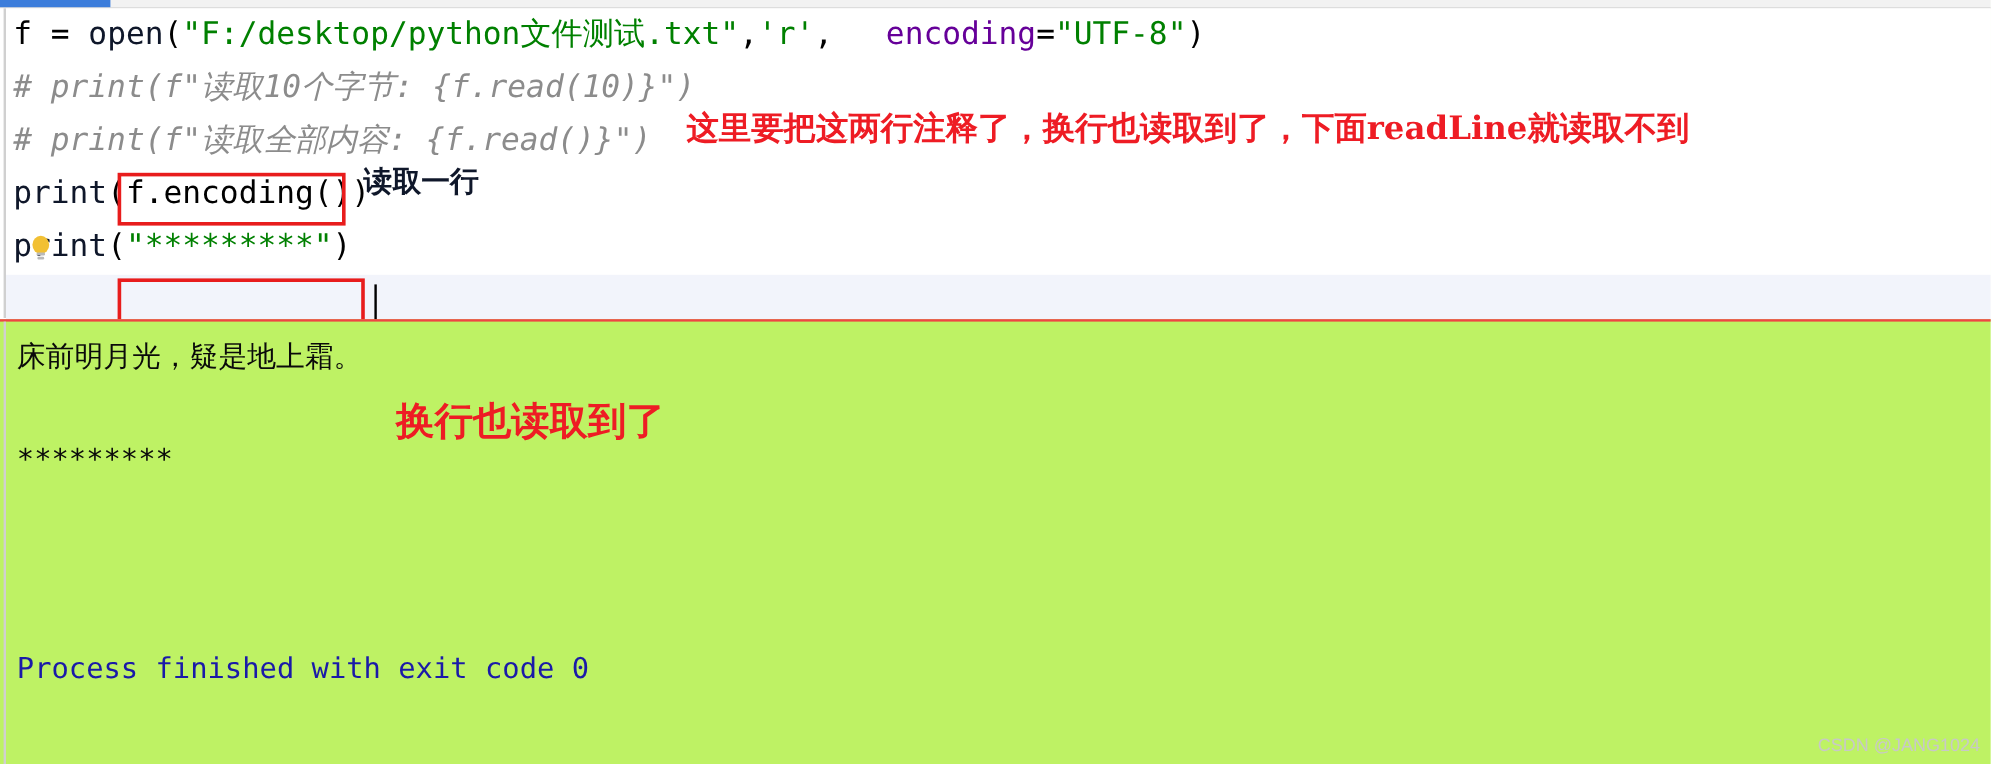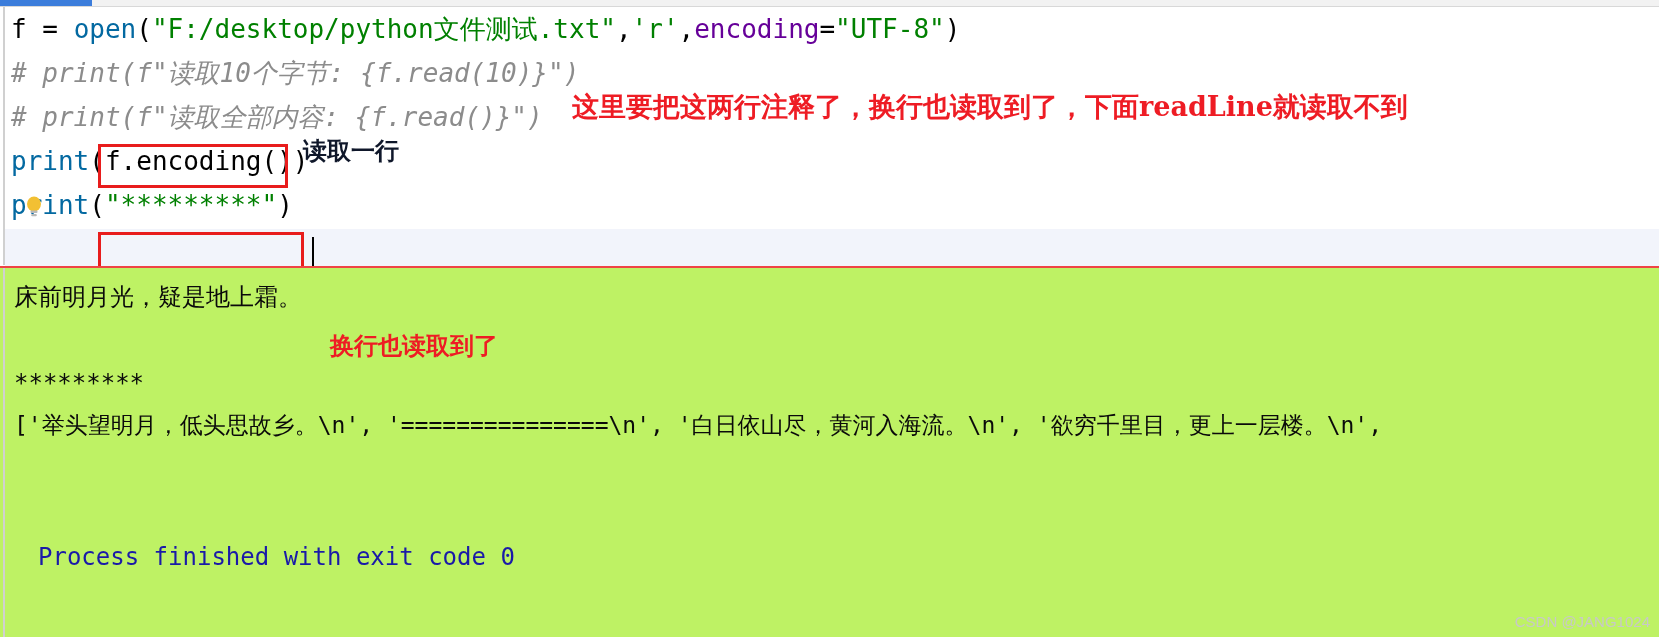--- a/index.html
+++ b/index.html
@@ -46,24 +46,24 @@
   .code-line {
     position: absolute;
     left: 11px;
     height: 44px;
     line-height: 44px;
     font-family: "DejaVu Sans Mono", monospace;
     font-size: 26px;
     white-space: pre;
     color: #000000;
   }
-  .tok-fn      { color: #0369a1; }
+  .tok-fn      { color: #0f172a; }
   .tok-str     { color: #008000; }
   .tok-punct   { color: #000000; }
-  .tok-named   { color: #660099; }
+  .tok-named   { color: #660099; margin-left: 44px; }
   .tok-comment { color: #8c8c8c; font-style: italic; }
   .tok-paren-hl{ background: #93d4cd; }
 
   
   #caret-line-bg {
     position: absolute;
     left: 5px; top: 222px;
     width: 1654px; height: 44px;
     background: #f2f4fb;
   }
@@ -165,21 +165,20 @@
 
 <div id="console-pane">
   <div id="console-gutter-line"></div>
 
   <div class="console-line" style="top:12px;  font-family:'DejaVu Sans',sans-serif;">床前明月光，疑是地上霜。</div>
 
   <div class="console-line" style="top:46px;"></div>
 
   <div class="console-line" style="top:98px;">*********</div>
 
-  <div class="console-line" style="top:140px; font-size:23px;">['举头望明月，低头思故乡。\n', '===============\n', '白日依山尽，黄河入海流。\n', '欲穷千里目，更上一层楼。\n',</div>
 
 
-  <div class="console-line blue" style="top:272px;margin-left:24px;">Process finished with exit code 0</div>
+  <div class="console-line blue" style="top:272px;">Process finished with exit code 0</div>
 
-  <div class="annot" style="left: 330px; top: 62px; font-size: 24px; color: rgb(238, 28, 36); text-align: center;">换行也读取到了</div>
+  <div class="annot" style="left: 330px; top: 62px; font-size: 32px; color: rgb(238, 28, 36); text-align: center;">换行也读取到了</div>
 </div>
 
 <div id="watermark">CSDN @JANG1024</div>
 
 </body></html>

